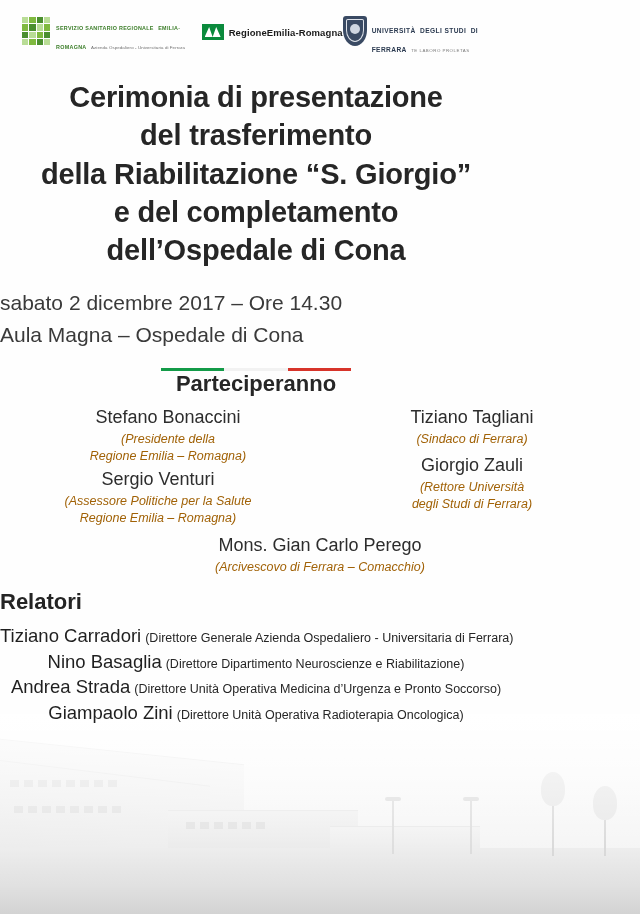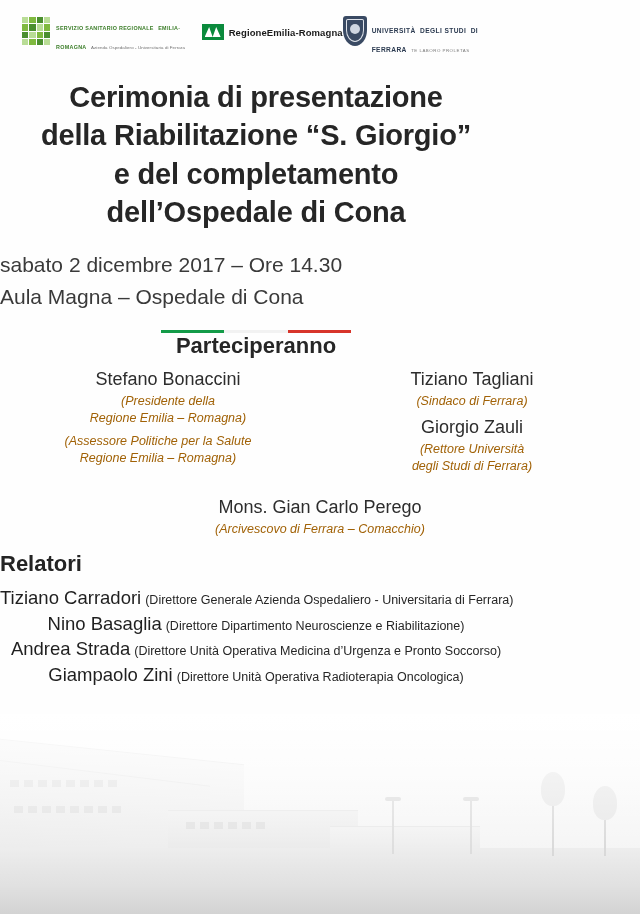--- a/index.html
+++ b/index.html
@@ -472,20 +472,21 @@
           <span class="u1">UNIVERSITÀ</span>
           <span class="u1">DEGLI STUDI</span>
           <span class="u1">DI FERRARA</span>
           <span class="u2">TE LABORO PROLETAS</span>
         </span>
       </div>
     </div>
 
     <div class="title-block">
       <span class="tl">Cerimonia di presentazione</span>
+      <span class="tl">del trasferimento</span>
       <span class="tl">della Riabilitazione “S. Giorgio”</span>
       <span class="tl">e del completamento</span>
       <span class="tl">dell’Ospedale di Cona</span>
     </div>
 
     <div class="when">
       <span class="w">sabato 2 dicembre 2017 – Ore 14.30</span>
       <span class="w">Aula Magna – Ospedale di Cona</span>
     </div>
 
@@ -508,20 +509,21 @@
       </div>
 
       <div class="person p-tagliani">
         <div class="nm">Tiziano Tagliani</div>
         <div class="rl">
           <span>(Sindaco di Ferrara)</span>
         </div>
       </div>
 
       <div class="person p-venturi">
+        <div class="nm">Sergio Venturi</div>
         <div class="rl">
           <span>(Assessore Politiche per la Salute</span>
           <span>Regione Emilia – Romagna)</span>
         </div>
       </div>
 
       <div class="person p-zauli">
         <div class="nm">Giorgio Zauli</div>
         <div class="rl">
           <span>(Rettore Università</span>

